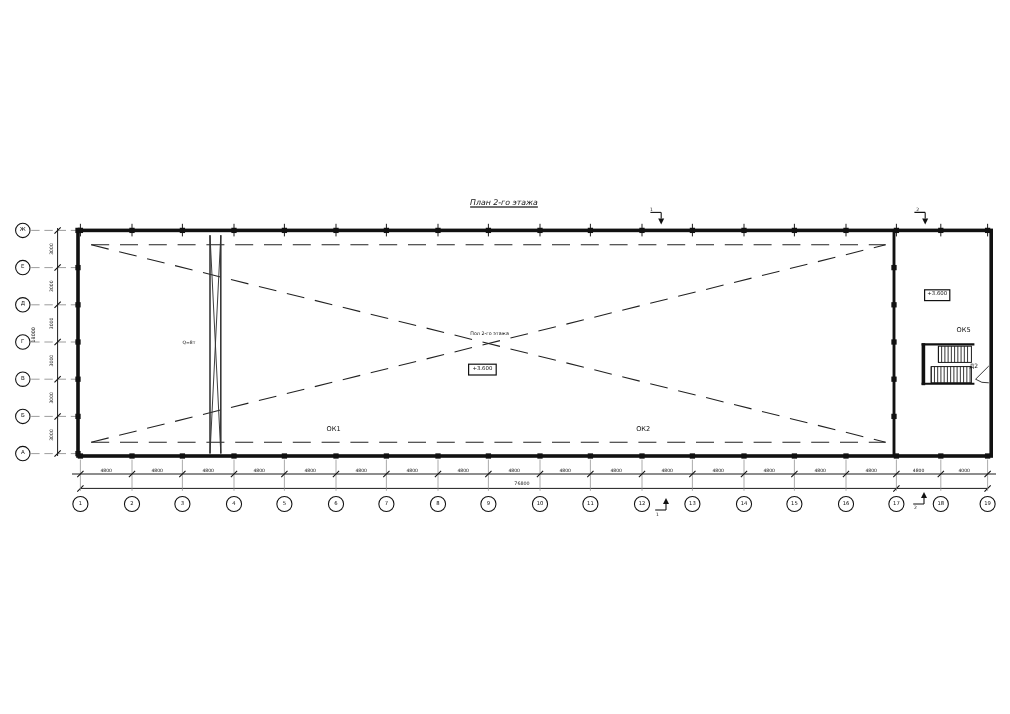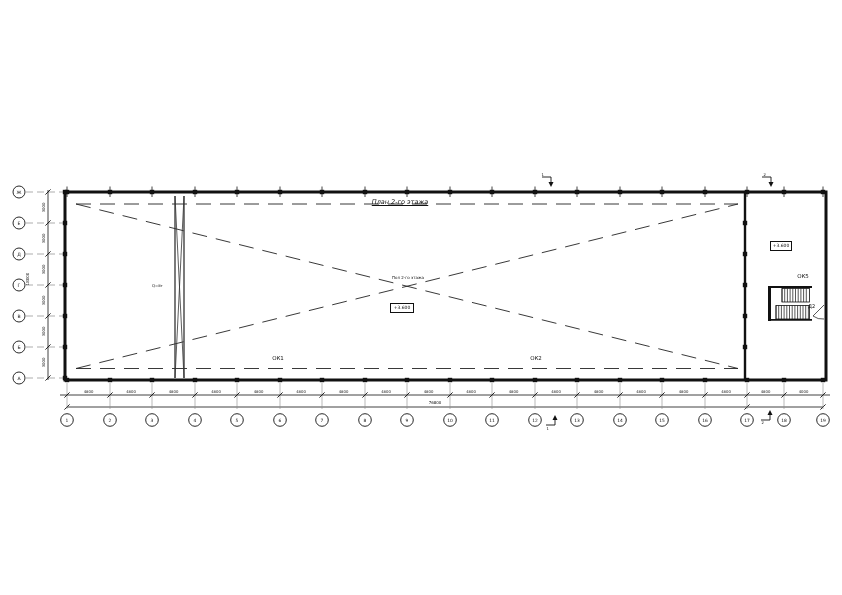--- a/index.html
+++ b/index.html
@@ -294,21 +294,21 @@
         <line x1="761" y1="420" x2="770" y2="420" stroke="#111111" stroke-width="0.9"></line>
         <line x1="770" y1="420" x2="770" y2="415" stroke="#111111" stroke-width="0.9"></line>
         <polygon points="767.5,415 772.5,415 770,410" fill="#111111"></polygon>
       </g>
     <text x="544" y="176" font-size="3.8" text-anchor="end" fill="#111">1</text>
     <text x="549" y="430" font-size="3.8" text-anchor="end" fill="#111">1</text>
     <text x="766" y="176" font-size="3.8" text-anchor="end" fill="#111">2</text>
     <text x="764" y="424" font-size="3.8" text-anchor="end" fill="#111">2</text>
   </svg>
 
-  <div class="lbl title" style="left:340px;top:166px;width:120px;margin-top:33px;">План 2-го этажа</div>
+  <div class="lbl title" style="left:360px;top:166px;width:120px;">План 2-го этажа</div>
 
   <div class="lbl mark" style="left:263px;top:356px;width:30px;">ОК1</div>
   <div class="lbl mark" style="left:521px;top:356px;width:30px;">ОК2</div>
   <div class="lbl mark" style="left:790px;top:274px;width:26px;">ОК5</div>
   <div class="lbl" style="left:808px;top:304px;width:16px;font-size:5px;">Д2</div>
   <div class="lbl" style="left:152px;top:284px;width:20px;font-size:3.8px;">Q=8т</div>
   <div class="lbl tiny" style="left:383px;top:276px;width:50px;">Пол 2-го этажа</div>
   <div class="lbl elev" style="left:390px;top:303px;width:22px;">+3.600</div>
   <div class="lbl elev" style="left:770px;top:241px;width:20px;">+3.600</div>
   <div class="lbl tiny" style="left:412px;top:400.5px;width:46px;">76800</div>

